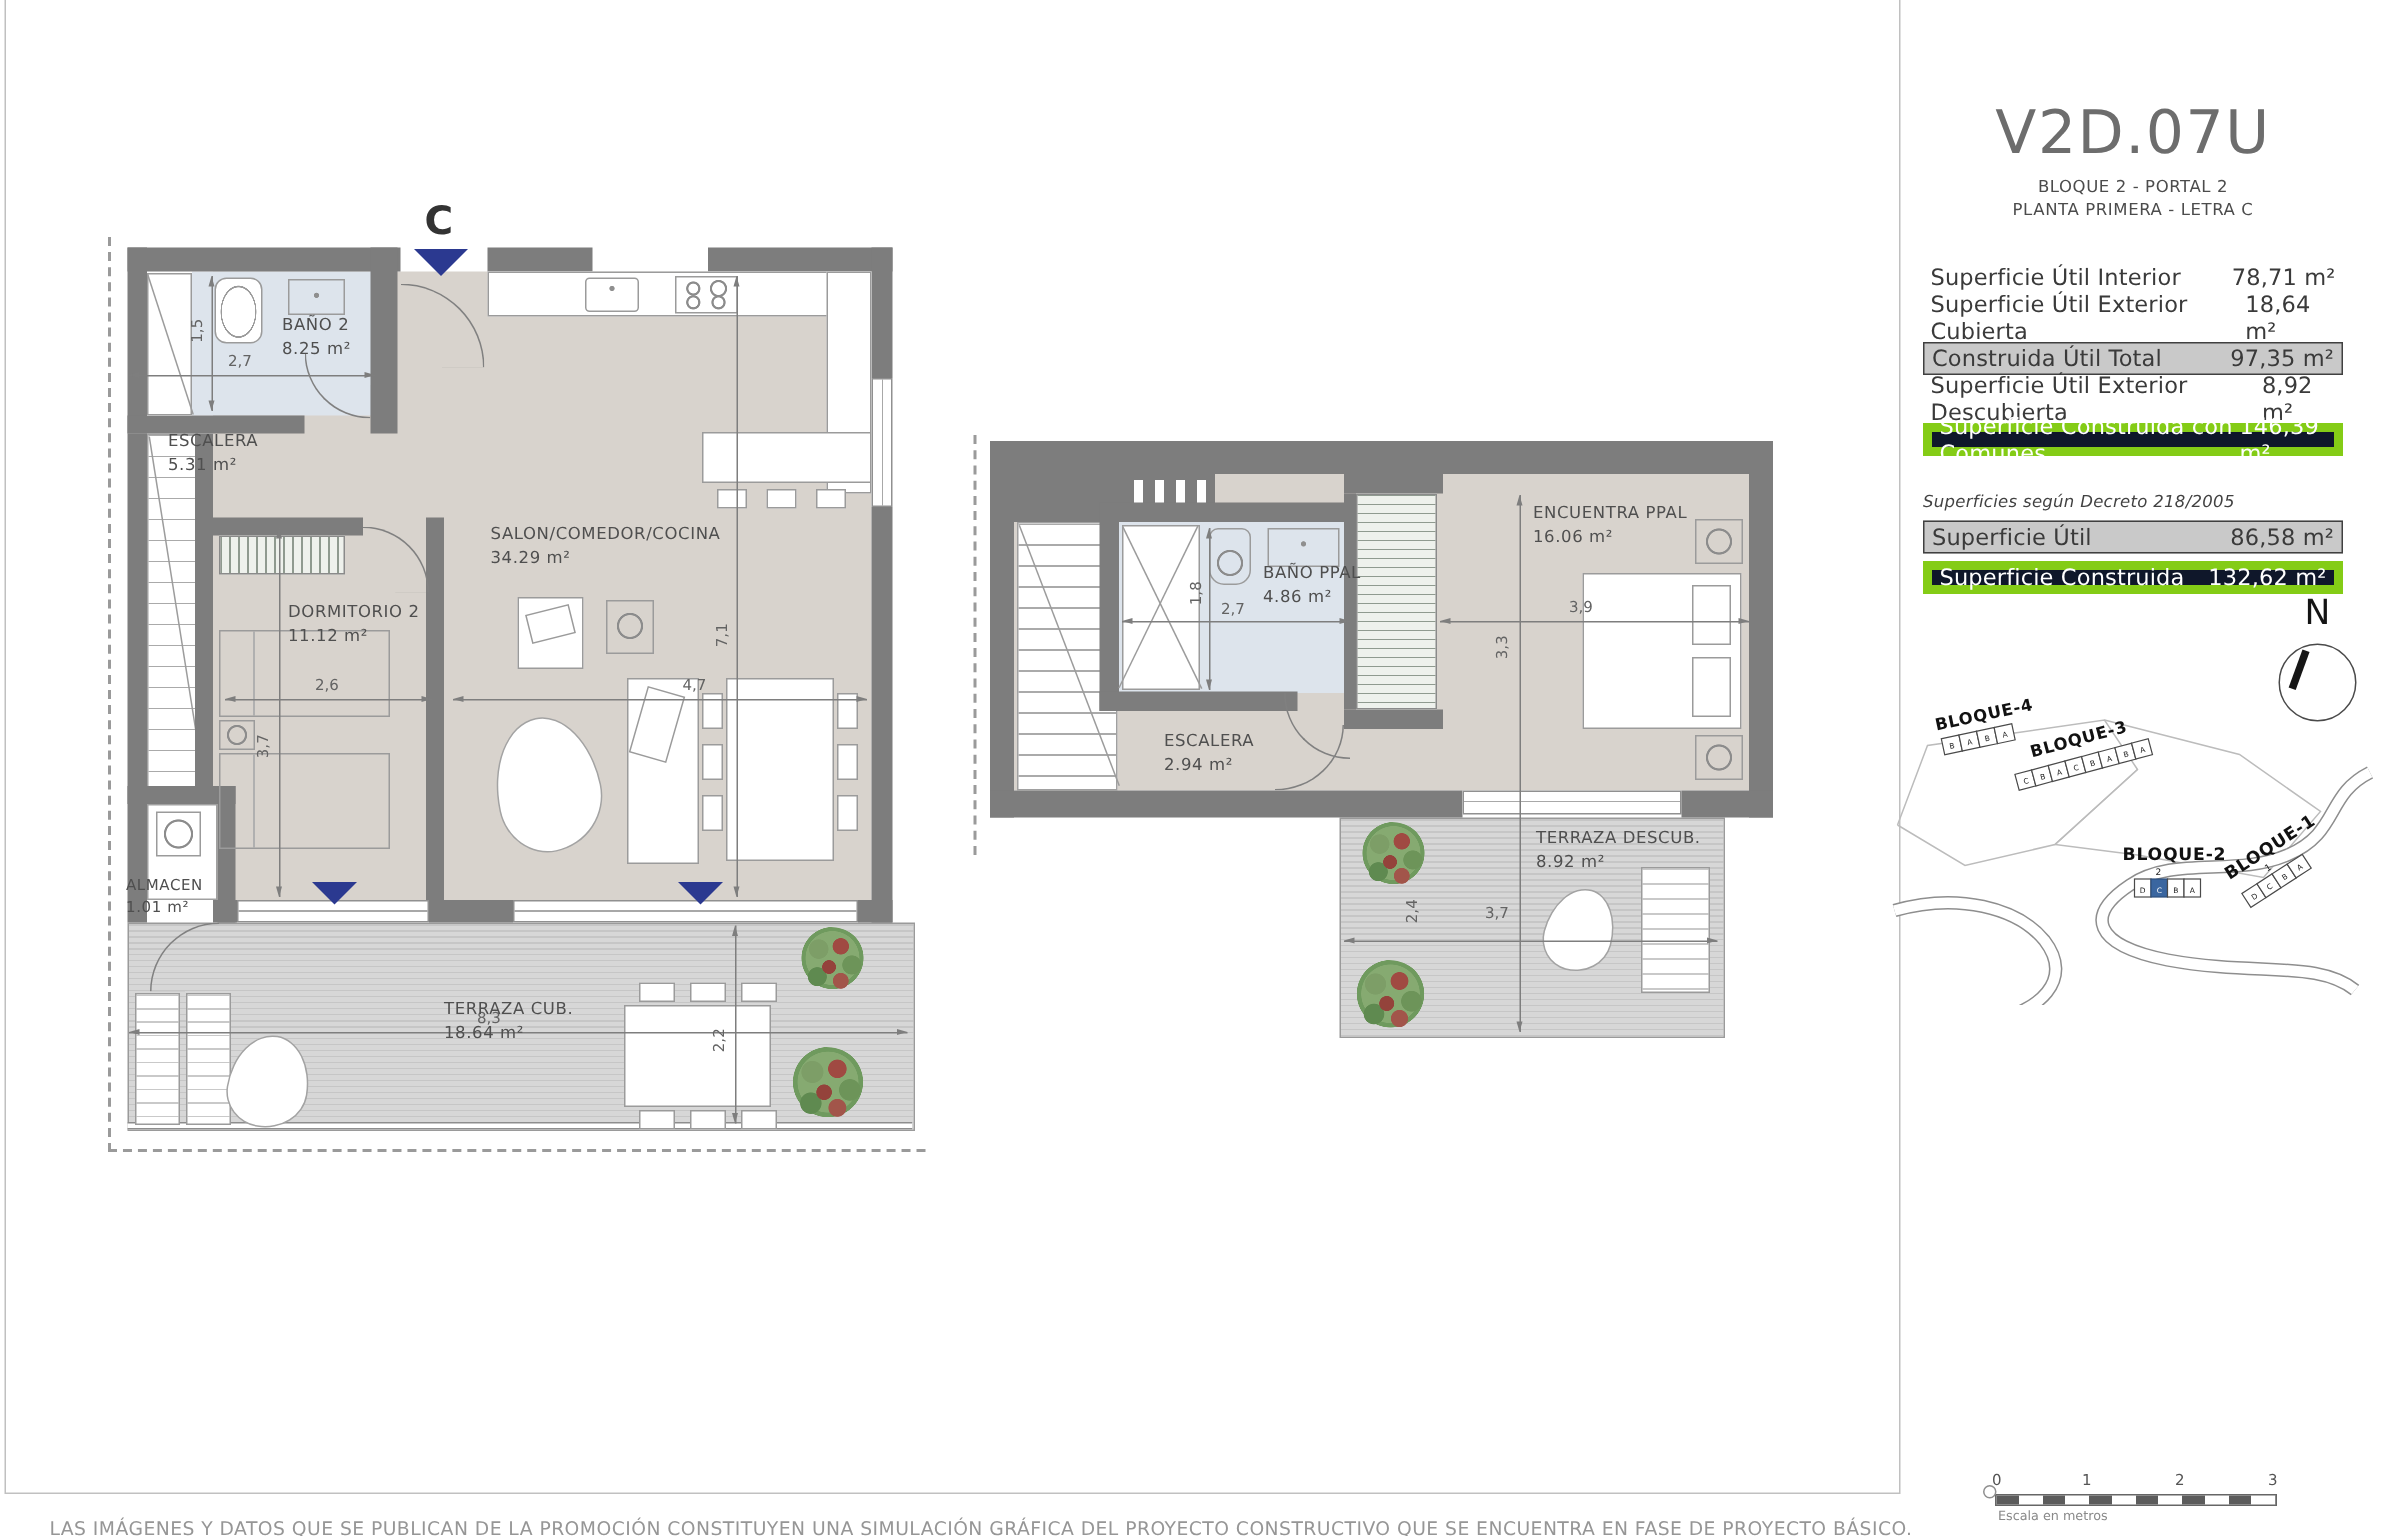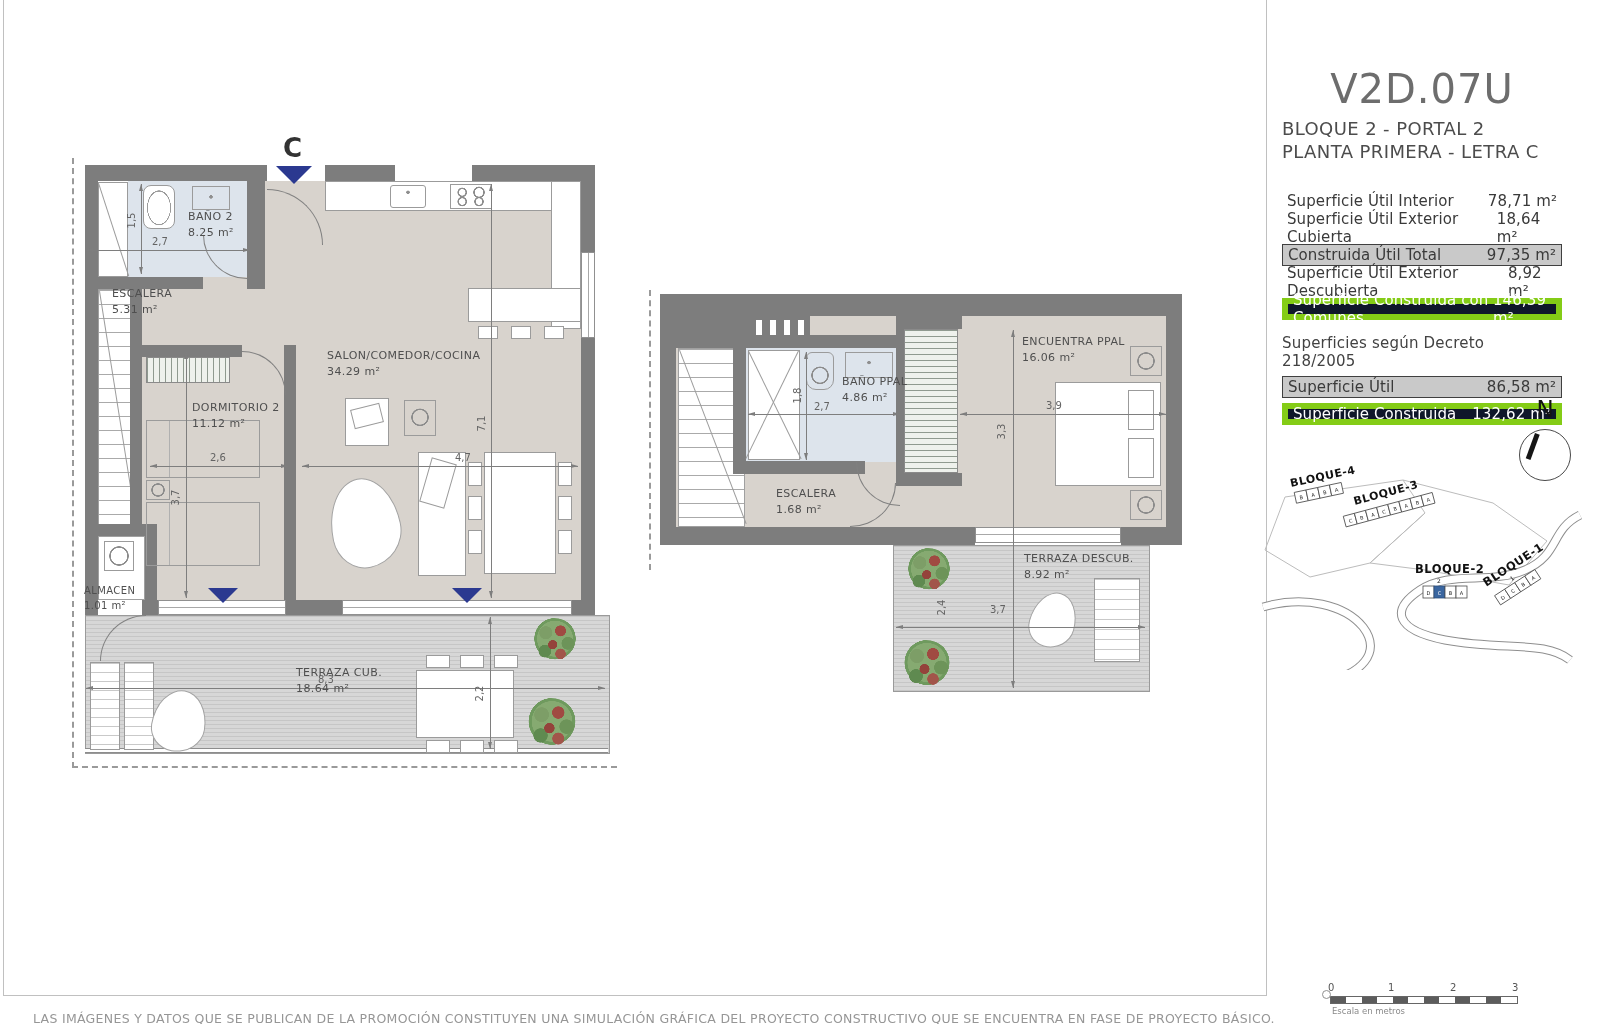--- a/index.html
+++ b/index.html
@@ -45,28 +45,28 @@
        radial-gradient(circle at 62% 28%,#a04a42 0 12%,transparent 13%),
        radial-gradient(circle at 78% 55%,#6d9459 0 14%,transparent 15%),
        radial-gradient(circle at 45% 58%,#94433b 0 12%,transparent 13%),
        radial-gradient(circle at 28% 72%,#5f8a50 0 13%,transparent 14%),
        radial-gradient(circle at 62% 78%,#a2554a 0 11%,transparent 12%),
        radial-gradient(circle at 50% 45%,#86aa71 0 52%,#6f9a5e 53% 60%,transparent 61%);}
   .circle-knob{position:absolute;border:1px solid #8f8f8f;border-radius:50%;background:#fff;}
   
   .panel{position:absolute;left:1282px;top:0;width:280px;}
   .title{font-size:40px;color:#6d6d6d;text-align:center;letter-spacing:1px;margin-top:66px;font-weight:400;}
-  .sub{font-size:18px;color:#4c4c4c;letter-spacing:.4px;margin-top:7px;line-height:1.15;}
+  .sub{font-size:11px;color:#4c4c4c;text-align:center;letter-spacing:.4px;margin-top:7px;line-height:1.15;}
   .stable{margin-top:28px;}
   .srow{display:flex;justify-content:space-between;align-items:center;height:22px;padding:0 5px;
         font-size:15px;color:#3a3a3a;margin-bottom:5px;box-sizing:border-box;letter-spacing:.1px;}
   .srow.gray{background:#c9c9c9;border:1px solid #404040;}
   .srow.navy{background:#0f172a;color:#fff;border:6px solid #84cc16;}
   .note{font-size:10.4px;color:#5f5f5f;margin-top:2px;letter-spacing:0;}
-  .decree-h{font-size:15px;color:#424242;margin-top:14px;letter-spacing:.2px;}
+  .decree-h{font-size:11px;color:#424242;margin-top:24px;letter-spacing:.2px;font-style:italic;}
   .footer{position:absolute;left:33px;top:1011px;font-size:12.5px;color:#969696;letter-spacing:.3px;white-space:nowrap;}
   .frame{position:absolute;left:3px;top:-12px;width:1262px;height:1006px;border:1px solid #c0c0c0;}
   svg text{font-family:"DejaVu Sans","Liberation Sans",sans-serif;}
 </style>
 </head>
 <body>
 
 <div id="sheet">
   <div class="frame"></div>
 
@@ -269,21 +269,21 @@
     <div class="dh" style="left:896px;top:627px;width:249px;"></div>
     <div class="dimlab rot" style="left:934px;top:602px;"><span>2,4</span></div>
     <div class="dimlab" style="left:990px;top:604px;"><span>3,7</span></div>
 
     <div class="room" style="left:842px;top:374px;">
       <span>BAÑO PPAL</span>
       <span>4.86 m²</span>
     </div>
     <div class="room" style="left:776px;top:486px;">
       <span>ESCALERA</span>
-      <span>1.68 m²</span>
+      <span>2.94 m²</span>
     </div>
     <div class="room" style="left:1022px;top:334px;">
       <span>ENCUENTRA PPAL</span>
       <span>16.06 m²</span>
     </div>
     <div class="room" style="left:1024px;top:551px;">
       <span>TERRAZA DESCUB.</span>
       <span>8.92 m²</span>
     </div>
   </div>

